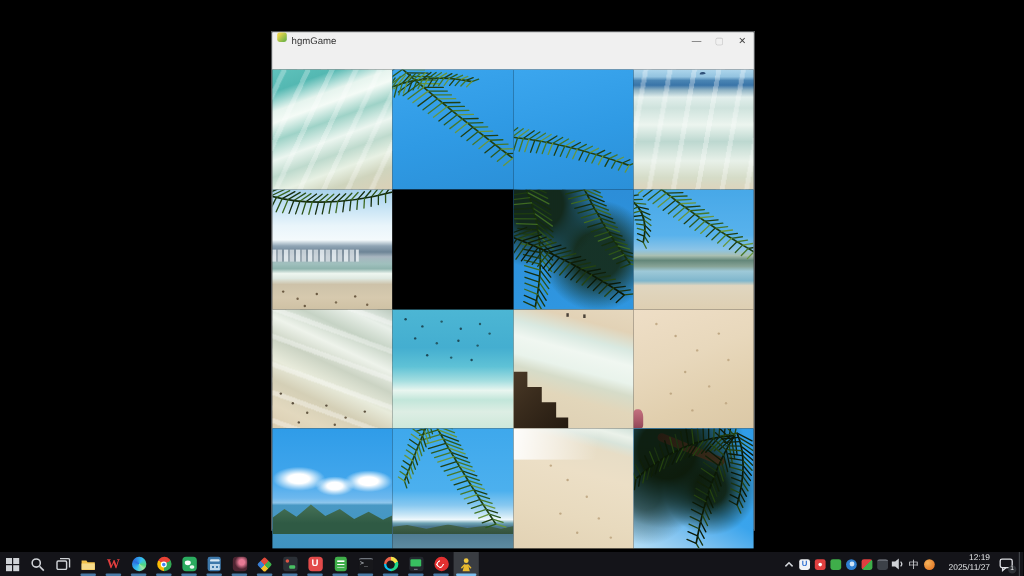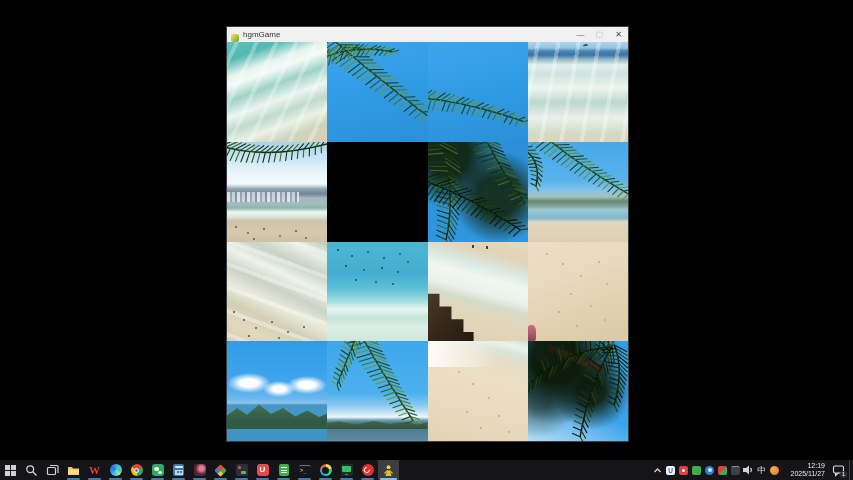--- a/index.html
+++ b/index.html
@@ -2,21 +2,21 @@
 <html><head>
 <meta charset="utf-8">
 <style>
   html,body{margin:0;padding:0}
   body{width:853px;height:480px;position:relative;overflow:hidden;background:#000;
        font-family:"Liberation Sans",sans-serif;-webkit-font-smoothing:antialiased}
 
   
   #window{position:absolute;left:226px;top:26px;width:401px;height:414px;
           background:#f0f0f0;border:1px solid #3c3f41;box-sizing:content-box}
-  .titlebar{height:15px;background:#f0f0f0;display:flex;align-items:flex-end;padding-left:4px}
+  .titlebar{height:31px;background:#f0f0f0;display:flex;align-items:flex-start;padding-left:4px}
   .app-ico{width:8px;height:8px;border-radius:2px;margin-right:4px;flex:none;
            background:linear-gradient(135deg,#e8d44a 20%,#7ab648 80%)}
   .title{font-size:8px;color:#333;line-height:15px;white-space:nowrap}
   .controls{margin-left:auto;display:flex;height:15px}
   .ctl{width:19px;height:15px;border:none;background:none;padding:0;margin:0;
        font-size:8px;line-height:15px;color:#555;cursor:default;text-align:center;
        font-family:"Liberation Sans",sans-serif}
   .ctl.max{opacity:.3}
   .ctl.close{color:#444}
 

